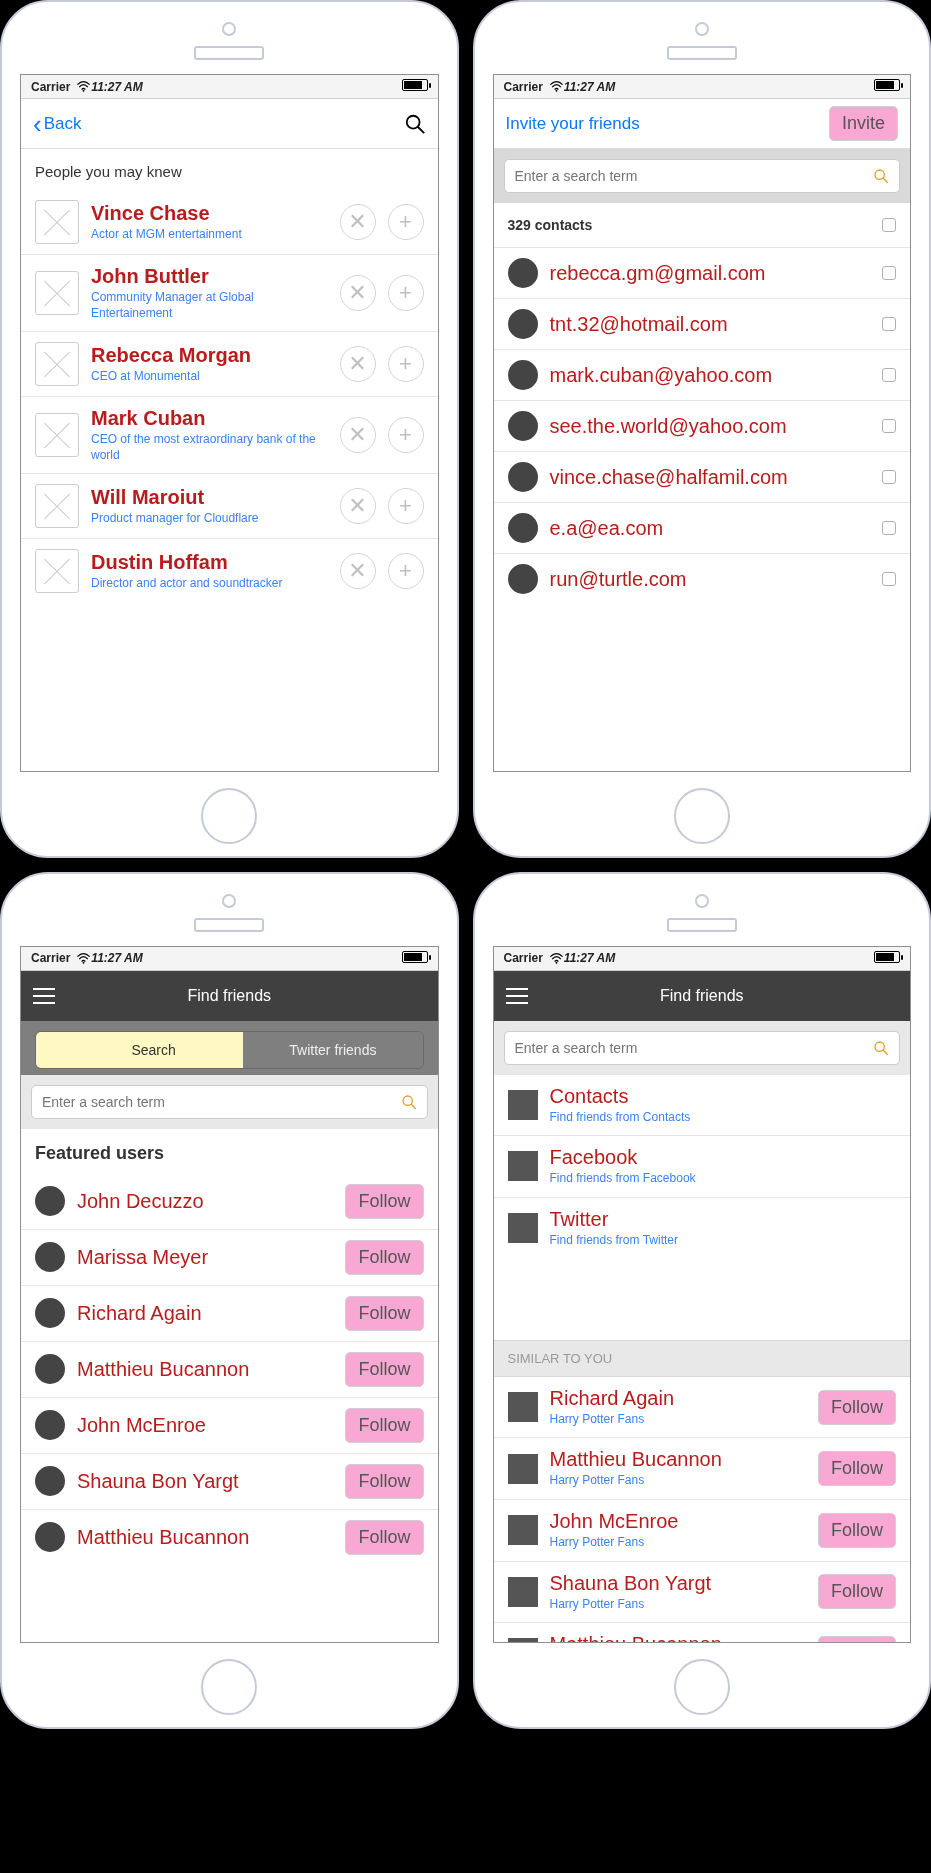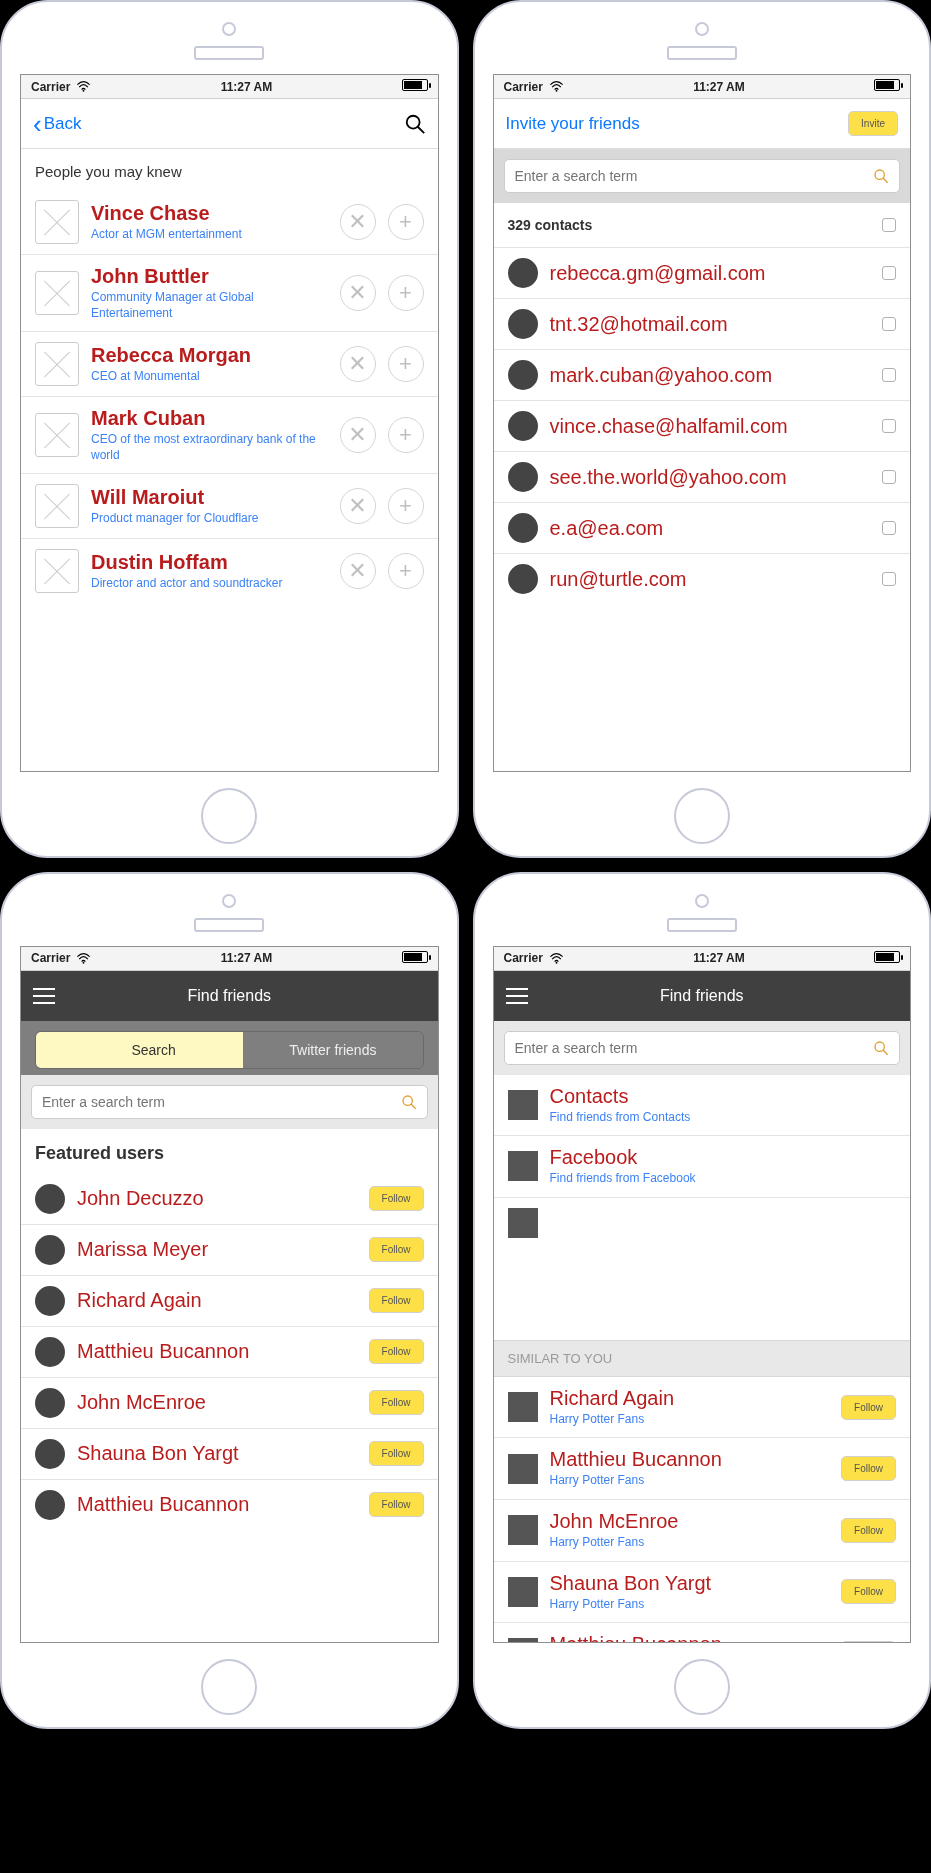--- a/index.html
+++ b/index.html
@@ -61,21 +61,21 @@
     background: #f4f4f4;
     border-bottom: 1px solid #d0d0d0;
     display: flex;
     align-items: center;
     padding: 0 10px;
     font-size: 12px;
     font-weight: 600;
     color: #222;
   }
   .status .left { flex: 0 0 auto; display:flex; align-items:center; gap:6px;}
-  .status .center { flex: 1; text-align: center; }
+  .status .center { flex: 1; text-align: left; font-style: italic; }
   .status .right { flex: 0 0 auto; }
   .wifi::after { content:"\25B2"; font-size:9px; margin-left:2px; display:none;}
   .wifi {
     display:inline-block; width:15px; height:11px; position:relative;
   }
   .wifi svg { width:15px; height:11px; display:block; }
   .battery {
     display:inline-block; width:26px; height:12px; border:1.5px solid #000; border-radius:2px; position:relative;
   }
   .battery::after {
@@ -99,22 +99,22 @@
   }
   .back-text { color:#0a79ff; font-size:17px; }
   .nav-spacer { flex:1; }
   .nav-title { flex:1; text-align:center; font-size:17px; }
   .nav-title.small { font-size:16px; color:#fff;}
   .icon-search {
     width:22px; height:22px; display:inline-block;
   }
   .icon-search svg { width:22px; height:22px; stroke:#000; fill:none; stroke-width:2;}
   .invite-btn, .follow-btn {
-    border:1px solid #d0d0d0; background:#fde047; border-radius:5px;
-    padding:6px 12px; font-size:10px; color:#555; cursor:pointer;
+    border:1px solid #d0d0d0; background:#f9a8d4; border-radius:5px;
+    padding:6px 12px; font-size:18px; color:#555; cursor:pointer;
   }
   .hamburger {
     width:22px; height:16px; display:flex; flex-direction:column; justify-content:space-between;
   }
   .hamburger span { height:2px; background:#fff; display:block; }
   
   .section-heading {
     padding:14px 14px 10px 14px; font-size:15px; color:#333;
   }
   .section-heading.bold { font-weight:700; font-size:18px;}
@@ -332,28 +332,28 @@
           <div class="row">
             <div class="thumb-circle"></div>
             <div class="text">
               <div class="name regular">mark.cuban@yahoo.com</div>
             </div>
             <div class="checkbox"></div>
           </div>
           <div class="row">
             <div class="thumb-circle"></div>
             <div class="text">
+              <div class="name regular">see.the.world@yahoo.com</div>
+            </div>
+            <div class="checkbox"></div>
+          </div>
+          <div class="row">
+            <div class="thumb-circle"></div>
+            <div class="text">
               <div class="name regular">vince.chase@halfamil.com</div>
-            </div>
-            <div class="checkbox"></div>
-          </div>
-          <div class="row">
-            <div class="thumb-circle"></div>
-            <div class="text">
-              <div class="name regular">see.the.world@yahoo.com</div>
             </div>
             <div class="checkbox"></div>
           </div>
           <div class="row">
             <div class="thumb-circle"></div>
             <div class="text">
               <div class="name regular">e.a@ea.com</div>
             </div>
             <div class="checkbox"></div>
           </div>
@@ -511,20 +511,24 @@
           </div>
           <div class="row">
             <div class="thumb-square"></div>
             <div class="text">
               <div class="name regular">Facebook</div>
               <div class="sub">Find friends from Facebook</div>
             </div>
           </div>
           <div class="row">
             <div class="thumb-square"></div>
+            <div class="text">
+              <div class="name regular">Twitter</div>
+              <div class="sub">Find friends from Twitter</div>
+            </div>
           </div>
         </div>
       <div class="section-heading grey">SIMILAR TO YOU</div>
       <div class="list" id="s4-similar">
           <div class="row">
             <div class="thumb-square"></div>
             <div class="text">
               <div class="name regular">Richard Again</div>
               <div class="sub">Harry Potter Fans</div>
             </div>

